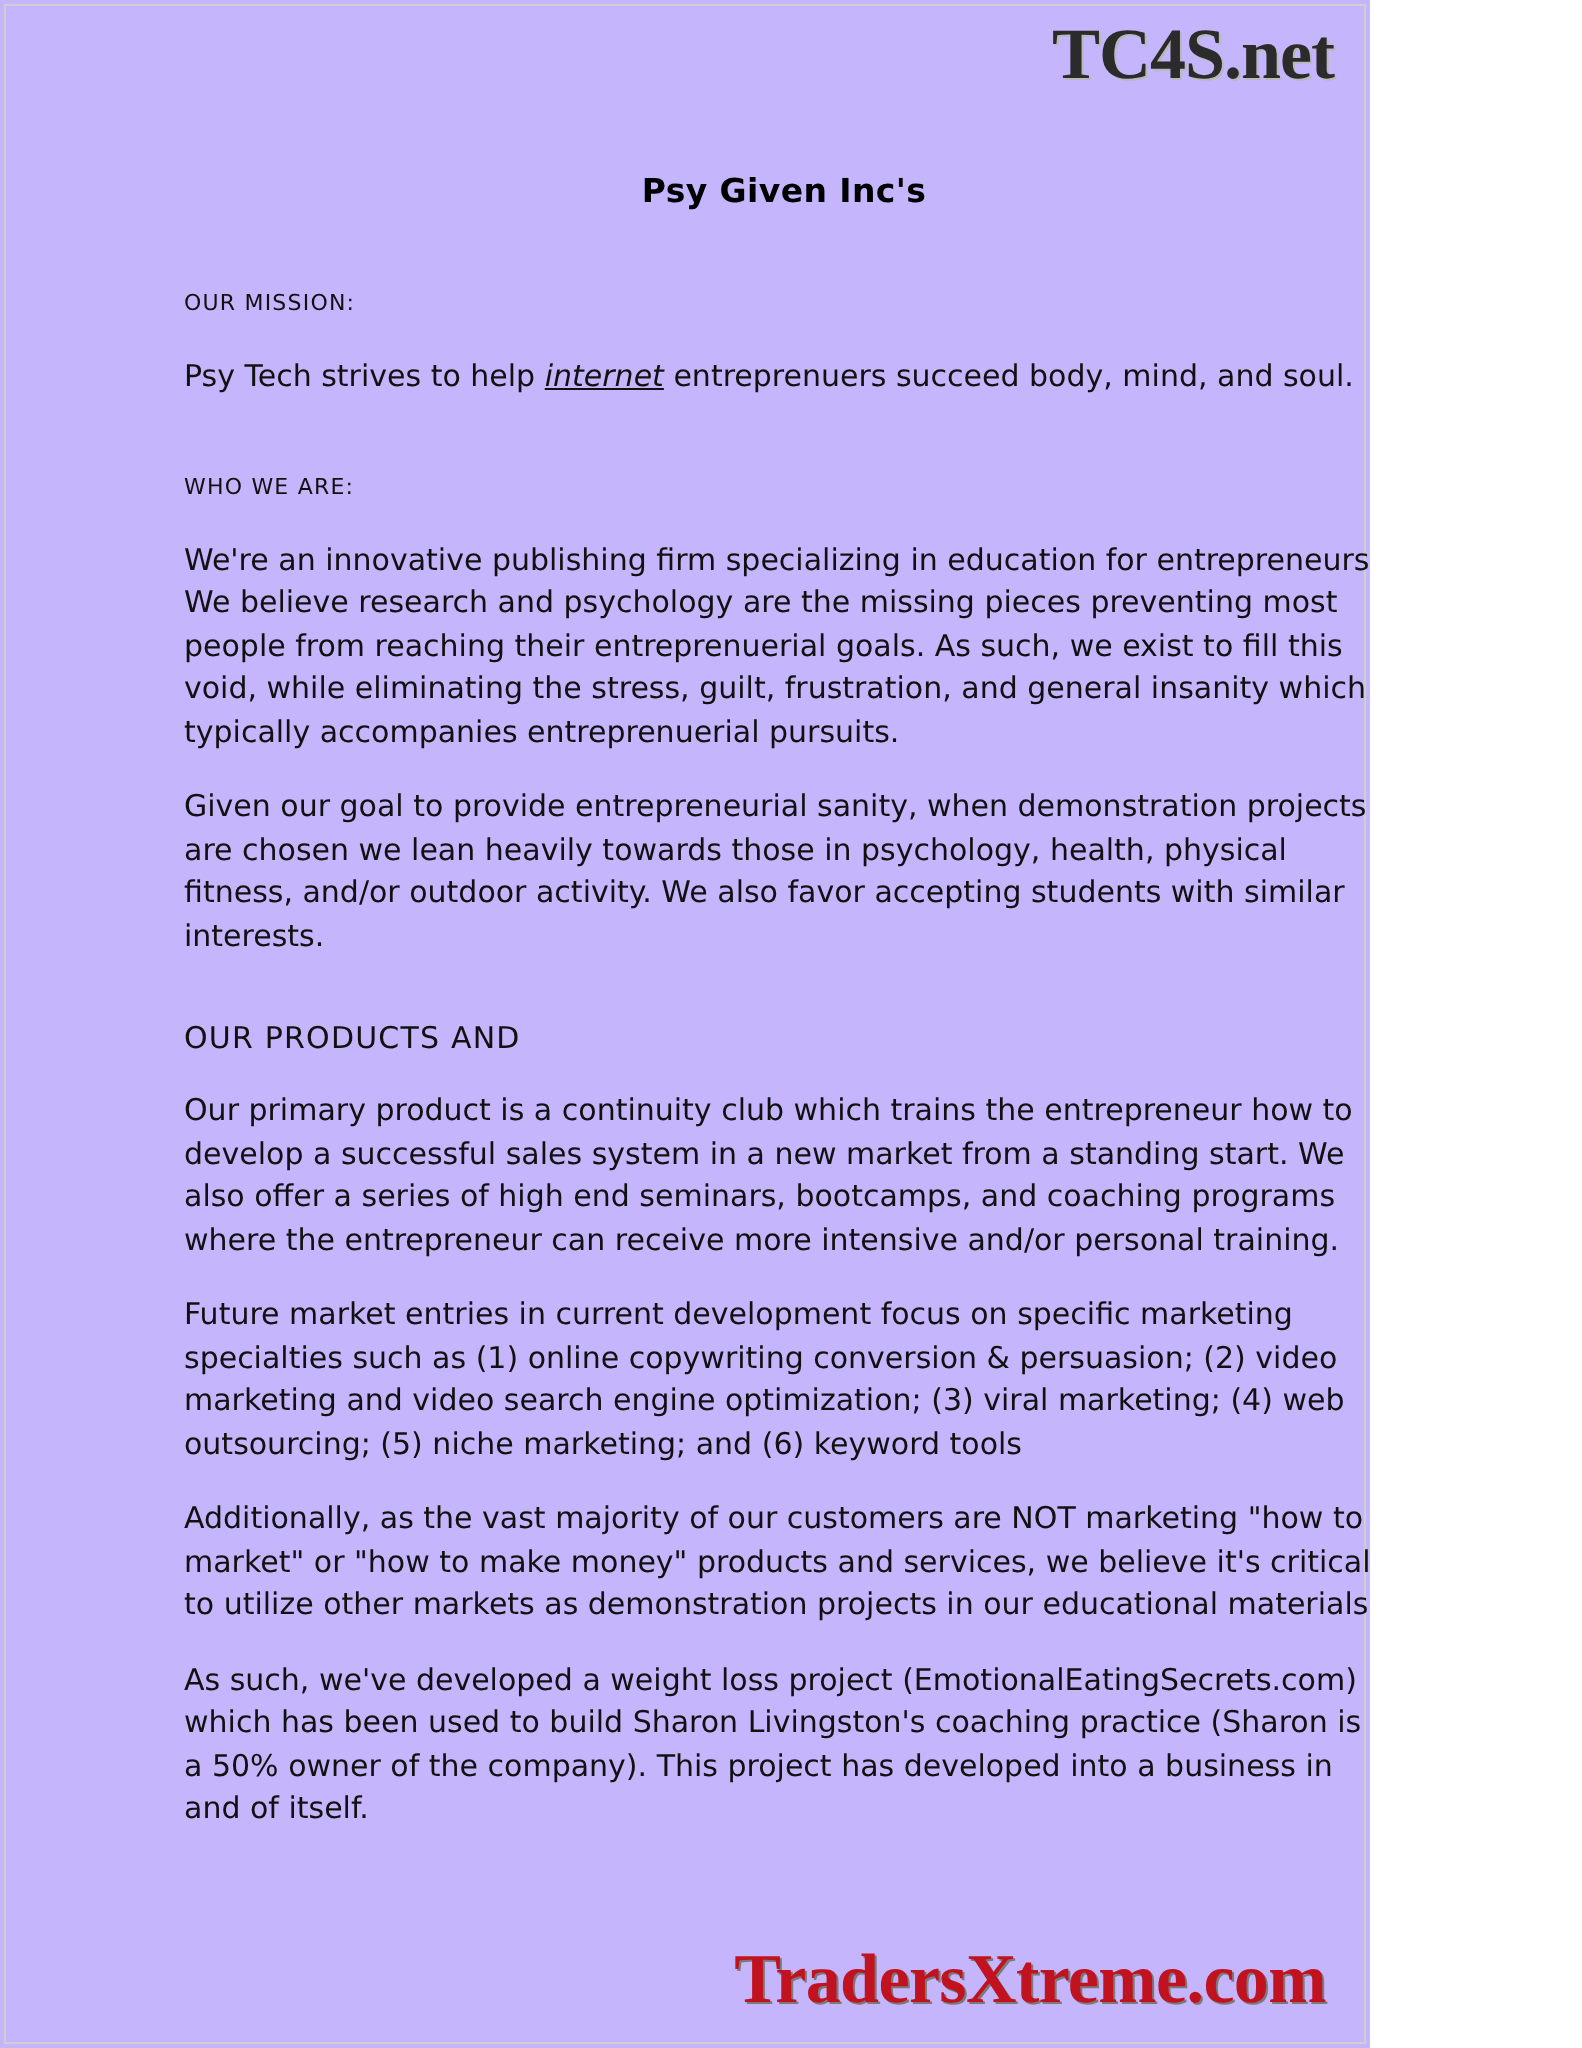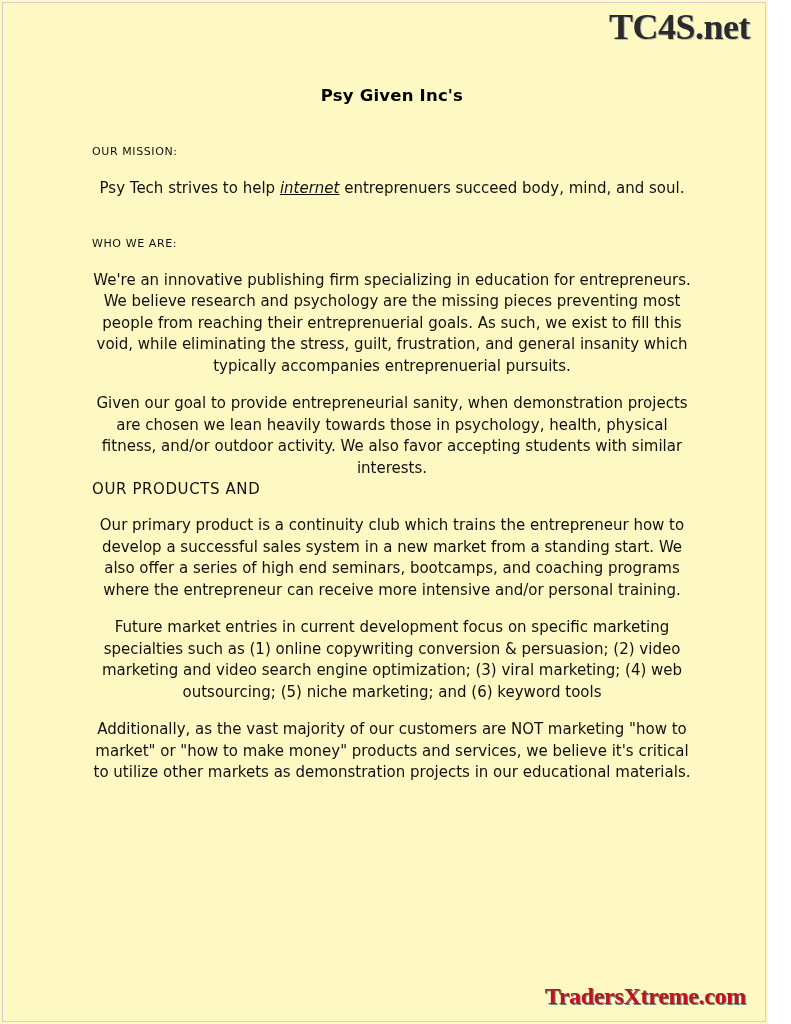--- a/index.html
+++ b/index.html
@@ -5,23 +5,23 @@
   html, body {
     margin: 0;
     padding: 0;
     background: #ffffff;
   }
   body {
     font-family: "DejaVu Sans", sans-serif;
   }
   .page {
     position: relative;
-    width: 768px;
+    width: 685px;
     height: 1024px;
-    background: #fef9c3;
+    background: #c4b5fd;
     overflow: hidden;
     box-sizing: border-box;
   }
   
   .page-border {
     position: absolute;
     left: 2px;
     top: 2px;
     right: 2px;
     bottom: 2px;
@@ -40,21 +40,21 @@
     color: #2b2b2b;
     letter-spacing: -0.5px;
     text-shadow: 1px 1px 0 #b9b9b9;
   }
   .wm-bottom {
     position: absolute;
     right: 22px;
     bottom: 14px;
     font-family: "Liberation Serif", serif;
     font-weight: bold;
-    font-size: 24px;
+    font-size: 35px;
     color: #c1121f;
     letter-spacing: -0.3px;
     text-shadow: 1px 1px 0 #7a7a7a;
   }
   .wm-mid {
     position: absolute;
     left: 258px;
     top: 492px;
     padding: 2px 8px 4px 8px;
     background: #c9102a;
@@ -92,29 +92,29 @@
     font-size: 11px;
     line-height: 20px;
     color: #111111;
     letter-spacing: 0.6px;
   }
   p.body {
     margin: 16px 0 0 0;
     font-size: 15px;
     line-height: 21.5px;
     color: #111111;
-    text-align: center;
   }
   p.tight { margin-top: 14px; }
   .gap-lg { margin-top: 26px; }
   u.ital {
     font-style: italic;
     text-decoration: underline;
   }
   .heading-products {
+    margin-top: 30px;
     font-size: 15px;
     line-height: 20px;
     color: #111111;
     letter-spacing: 0.6px;
     position: relative;
     height: 22px;
   }
 </style>
 </head>
 <body>
@@ -136,16 +136,17 @@
     <div class="heading">WHO WE ARE:</div>
     <p class="body">We're an innovative publishing firm specializing in education for entrepreneurs.   We believe research and psychology are the missing pieces preventing most people from reaching their entreprenuerial goals.  As such, we exist to fill this void, while eliminating the stress, guilt, frustration, and general insanity which typically accompanies entreprenuerial pursuits.</p>
     <p class="body gap-lg">Given our goal to provide entrepreneurial sanity, when demonstration projects are chosen we lean heavily towards those in psychology, health, physical fitness, and/or outdoor activity.  We also favor accepting students with similar interests.</p>
 
     <div class="heading-products">
       <span>OUR PRODUCTS AND</span>
     </div>
     <p class="body tight">Our primary product is a continuity club which trains the entrepreneur how to develop a successful sales system in a new market from a standing start. We also offer a series of high end seminars, bootcamps, and coaching programs where the entrepreneur can receive more intensive and/or personal training.</p>
     <p class="body gap-lg">Future market entries in current development focus on specific marketing specialties such as (1) online copywriting conversion &amp; persuasion; (2) video marketing and video search engine optimization; (3) viral marketing; (4) web outsourcing; (5) niche marketing; and (6) keyword tools</p>
     <p class="body gap-lg">Additionally, as the vast majority of our customers are NOT marketing "how to market" or "how to make money" products and services, we believe it's critical to utilize other markets as demonstration projects in our educational materials.</p>
+    <p class="body gap-lg">As such, we've developed a weight loss project (EmotionalEatingSecrets.com) which has been used to build Sharon Livingston's coaching practice (Sharon is a 50% owner of the company). This project has developed into a business in and of itself.</p>
   </div>
 
   <div class="wm-bottom">TradersXtreme.com</div>
 </div>
 
 </body></html>

